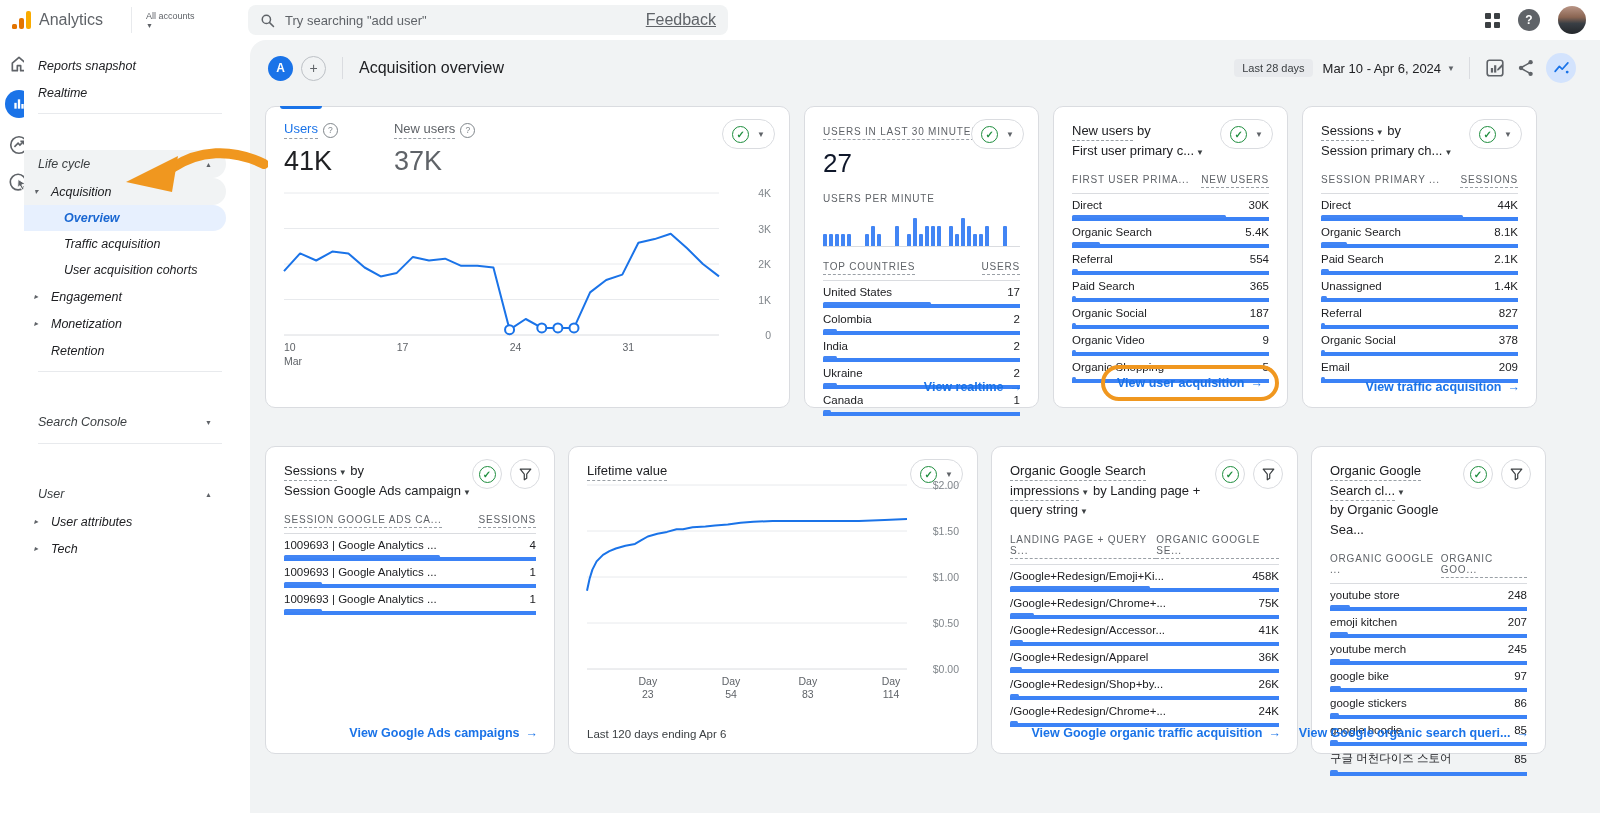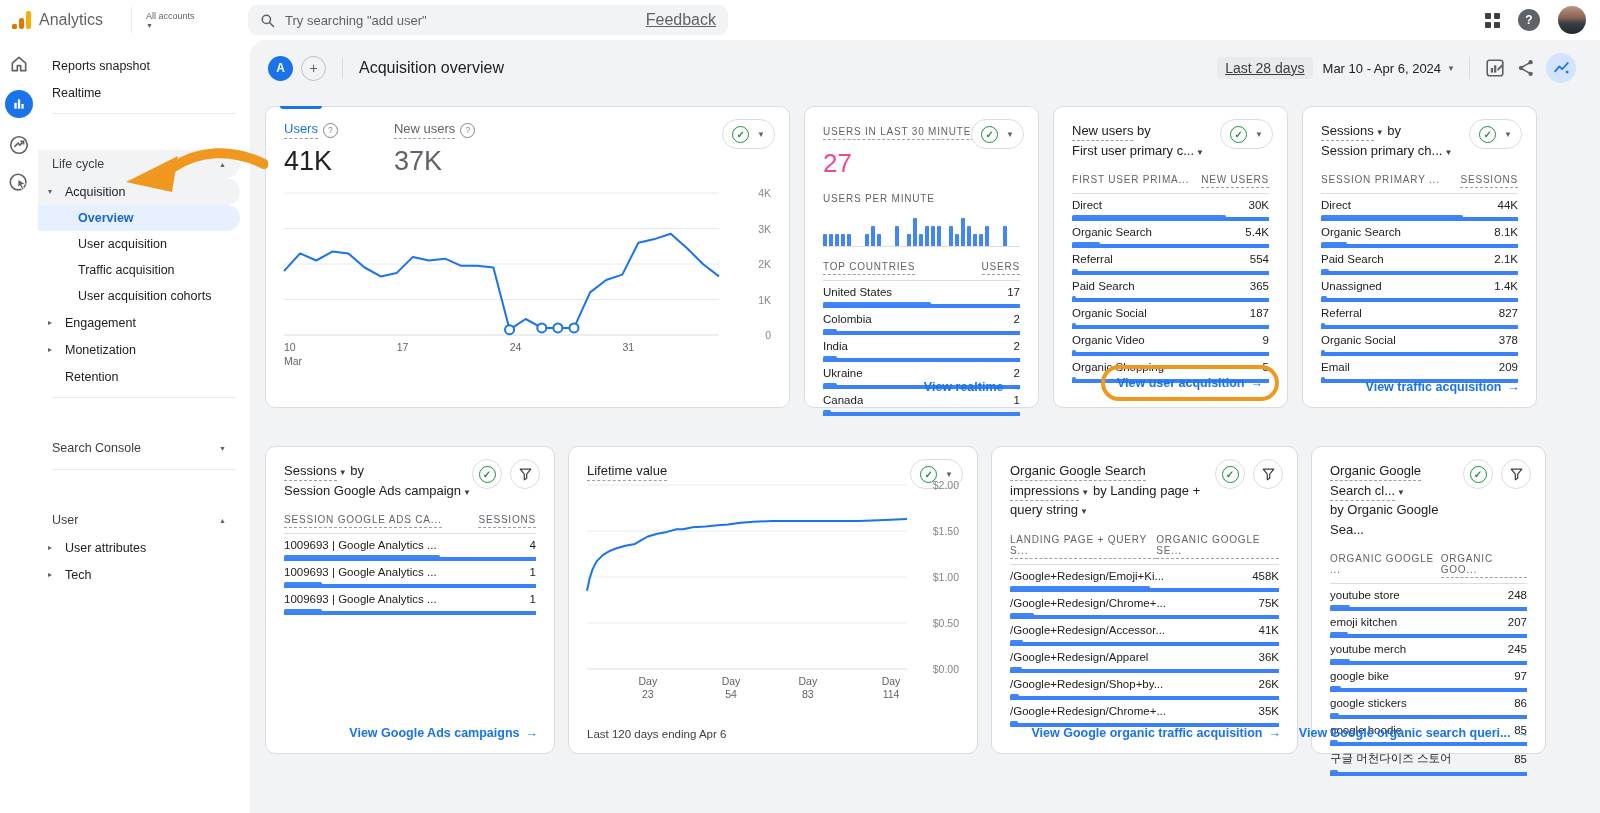--- a/index.html
+++ b/index.html
@@ -25,40 +25,40 @@
   .apps-grid span{background:#3c4043;border-radius:1px;}
   .help-circle{width:22px;height:22px;border-radius:50%;background:#5f6368;color:#fff;font-size:12px;display:flex;align-items:center;justify-content:center;font-weight:bold;}
   .avatar{width:28px;height:28px;border-radius:50%;background:linear-gradient(180deg,#b99586 0%,#8a6552 40%,#3a3f45 62%,#23272b 100%);}
 
   
   .rail{position:absolute;top:40px;left:0;width:38px;bottom:0;background:#fff;display:flex;flex-direction:column;align-items:center;padding-top:14px;gap:16px;box-sizing:border-box;z-index:4;}
   .rail svg{display:block;}
   .rail-active{width:28px;height:28px;border-radius:50%;background:#1a73e8;display:flex;align-items:center;justify-content:center;}
 
   
-  .sidebar{position:absolute;top:40px;left:38px;width:212px;bottom:0;background:#fff;font-size:12.5px;padding-top:12px;box-sizing:border-box;z-index:4;}
+  .sidebar{position:absolute;top:40px;left:24px;width:212px;bottom:0;background:#fff;font-size:12.5px;padding-top:12px;box-sizing:border-box;z-index:4;font-style:italic;}
   .s-item{height:27px;display:flex;align-items:center;padding-left:14px;cursor:pointer;}
   .s-divider{height:1px;background:#e8eaed;margin:7px 14px 7px 14px;}
   .s-section{height:28px;display:flex;align-items:center;justify-content:space-between;padding:0 14px;color:#3c4043;margin-right:10px;margin-top:36px;}
   .s-pill{background:#f1f3f4;border-radius:0 16px 16px 0;}
   .s-caret{font-size:7px;color:#5f6368;}
   .s-group{height:27px;display:flex;align-items:center;margin-right:10px;cursor:pointer;}
   .s-group .tri{width:17px;padding-left:10px;font-size:8px;color:#5f6368;}
   .s-sub{height:26px;display:flex;align-items:center;padding-left:40px;margin-right:10px;cursor:pointer;}
   .s-active{background:#e7f0fe;color:#1967d2;font-weight:bold;border-radius:0 14px 14px 0;}
 
   
   .content{position:absolute;top:40px;left:250px;right:0;bottom:0;background:#f1f3f4;border-top-left-radius:16px;overflow:hidden;}
   .page-head{height:48px;display:flex;align-items:center;padding:4px 24px 0 18px;}
   .prop-badge{width:25px;height:25px;border-radius:50%;background:#1a73e8;color:#fff;font-size:12px;font-weight:bold;display:flex;align-items:center;justify-content:center;}
   .add-circle{width:23px;height:23px;border-radius:50%;border:1px solid #bdc1c6;color:#5f6368;font-size:14px;display:flex;align-items:center;justify-content:center;margin-left:8px;background:#fff0;}
   .head-sep{width:1px;height:22px;background:#dadce0;margin:0 16px;}
   .page-title{font-size:16px;color:#202124;}
   .head-right{margin-left:auto;display:flex;align-items:center;gap:10px;}
-  .date-chip{background:#e8eaed;border-radius:4px;padding:3px 8px;font-size:14px;color:#3c4043;text-decoration:underline;}
+  .date-chip{background:#e8eaed;border-radius:4px;padding:3px 8px;font-size:11px;color:#3c4043;}
   .date-range{font-size:13px;color:#202124;display:flex;align-items:center;gap:6px;}
   .dd-caret{font-size:8px;color:#5f6368;}
   .vline{width:1px;height:22px;background:#dadce0;margin:0 4px;}
   .insights-btn{width:30px;height:30px;border-radius:50%;background:#d3e3fd;display:flex;align-items:center;justify-content:center;}
 
   
   .rows{padding-left:15px;}
   .card-row{display:flex;gap:14px;margin-top:14px;}
   .card-row2{display:flex;gap:13px;margin-top:38px;}
   .card{position:relative;background:#fff;border:1px solid #dadce0;border-radius:10px;box-sizing:border-box;padding:14px 18px;}
@@ -75,21 +75,21 @@
   .help-q{width:13px;height:13px;border-radius:50%;border:1px solid #80868b;color:#80868b;font-size:8.5px;display:flex;align-items:center;justify-content:center;}
   .mt-value{font-size:27px;color:#202124;margin-top:7px;}
 
   .linechart{position:relative;margin-top:16px;}
   .ytick{position:absolute;right:0;font-size:10.5px;color:#80868b;}
   .xtick{position:absolute;font-size:10.5px;color:#5f6368;line-height:1.3;}
   .xtick.center{transform:translateX(-50%);text-align:center;}
 
   .card-title{font-size:13px;color:#202124;line-height:1.5;}
   .caps{font-size:10px;letter-spacing:0.8px;color:#5f6368;}
-  .big-num{font-size:26px;color:#ec4899;margin:8px 0 14px 0;}
+  .big-num{font-size:26px;color:#0f172a;margin:8px 0 14px 0;}
   .rt-bars{display:flex;align-items:flex-end;gap:2px;height:34px;border-bottom:1px solid #dadce0;margin-top:8px;}
   .rt-bar{width:4px;background:#4285f4;border-radius:1px 1px 0 0;}
   .thead{display:flex;justify-content:space-between;margin-top:14px;padding-bottom:5px;border-bottom:1px solid #dadce0;}
   .trow{position:relative;border-bottom:4px solid #3b82f6;padding:5px 0 6px 0;}
   .tline{display:flex;justify-content:space-between;align-items:center;}
   .tlabel{font-size:11.5px;color:#202124;white-space:nowrap;overflow:hidden;max-width:72%;}
   .tvalue{font-size:11.5px;color:#202124;}
   .tbar{position:absolute;bottom:-1px;left:0;height:3px;background:#4285f4;border-radius:2px;min-width:4px;}
   .card-link{position:absolute;bottom:13px;right:16px;font-size:12.5px;color:#1a73e8;font-weight:bold;display:flex;align-items:center;gap:6px;cursor:pointer;white-space:nowrap;}
   .footnote{position:absolute;bottom:13px;left:18px;font-size:11.5px;color:#3c4043;}
@@ -169,23 +169,20 @@
     <div class="s-section s-pill">
       <span>Life cycle</span>
       <span class="s-caret">▲</span>
     </div>
     <div class="s-group s-pill">
       <span class="tri">▾</span>
       <span>Acquisition</span>
     </div>
     <div class="s-sub s-active">
         <span>Overview</span>
-      </div>
-    <div class="s-sub">
-        <span>User acquisition</span>
       </div>
     <div class="s-sub">
         <span>Traffic acquisition</span>
       </div>
     <div class="s-sub">
         <span>User acquisition cohorts</span>
       </div>
     <div class="s-group">
       <span class="tri">▸</span>
       <span>Engagement</span>
@@ -683,21 +680,21 @@
               <div class="trow">
                 <div class="tline">
                   <span class="tlabel">/Google+Redesign/Shop+by...</span>
                   <span class="tvalue">26K</span>
                 </div>
                 <div class="tbar" style="width: 3.5%;"></div>
               </div>
               <div class="trow">
                 <div class="tline">
                   <span class="tlabel">/Google+Redesign/Chrome+...</span>
-                  <span class="tvalue">35K</span>
+                  <span class="tvalue">24K</span>
                 </div>
                 <div class="tbar" style="width: 3%;"></div>
               </div>
             </div>
           <div class="card-link">
               <span>View Google organic traffic acquisition</span>
               <span>→</span>
             </div>
         </div>
 

